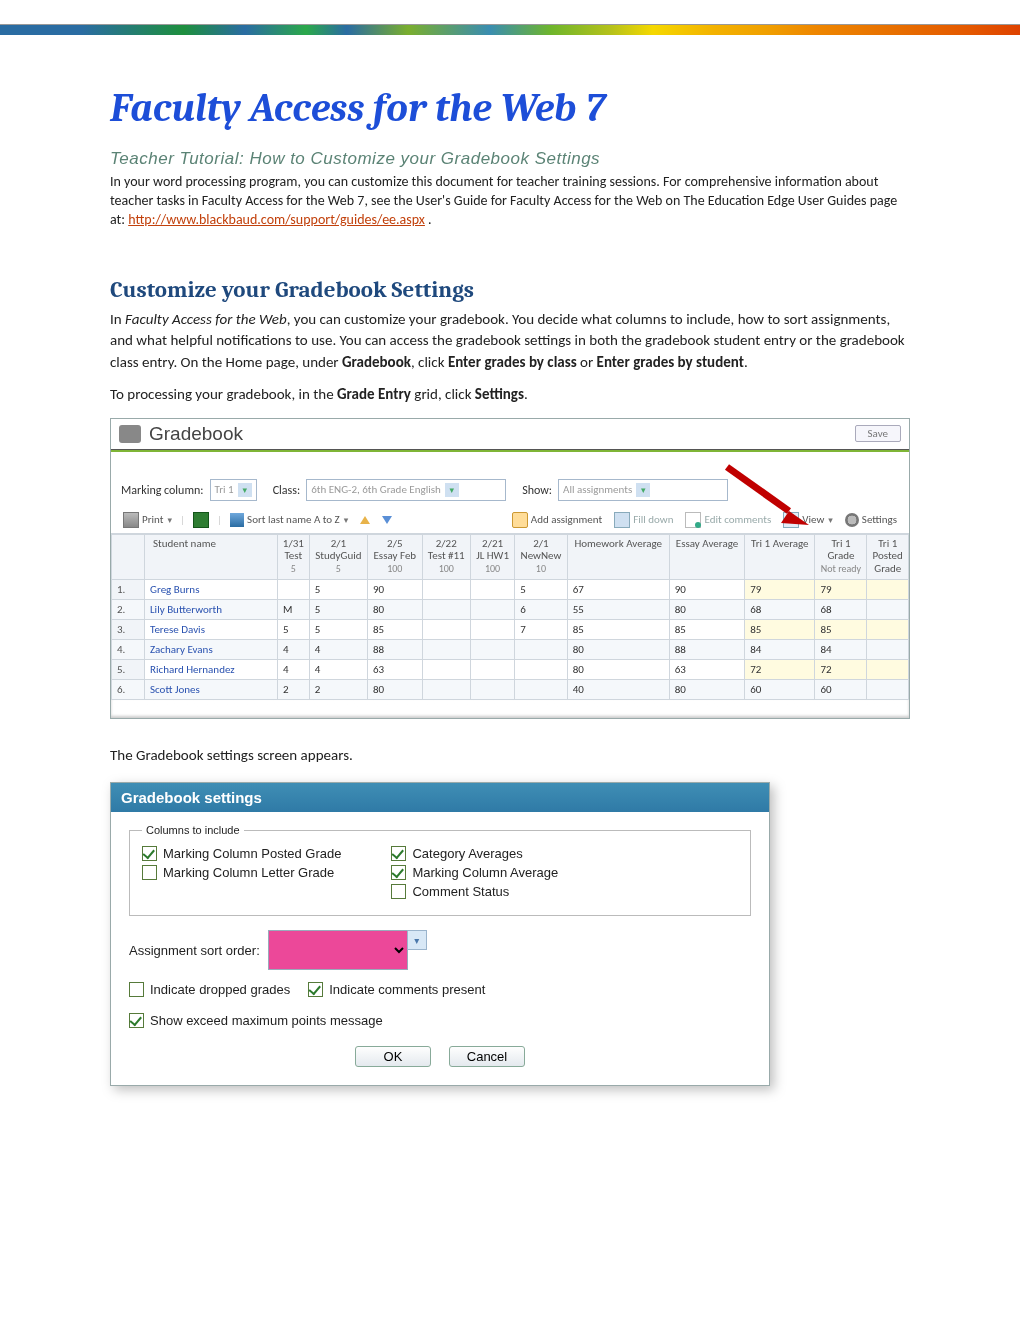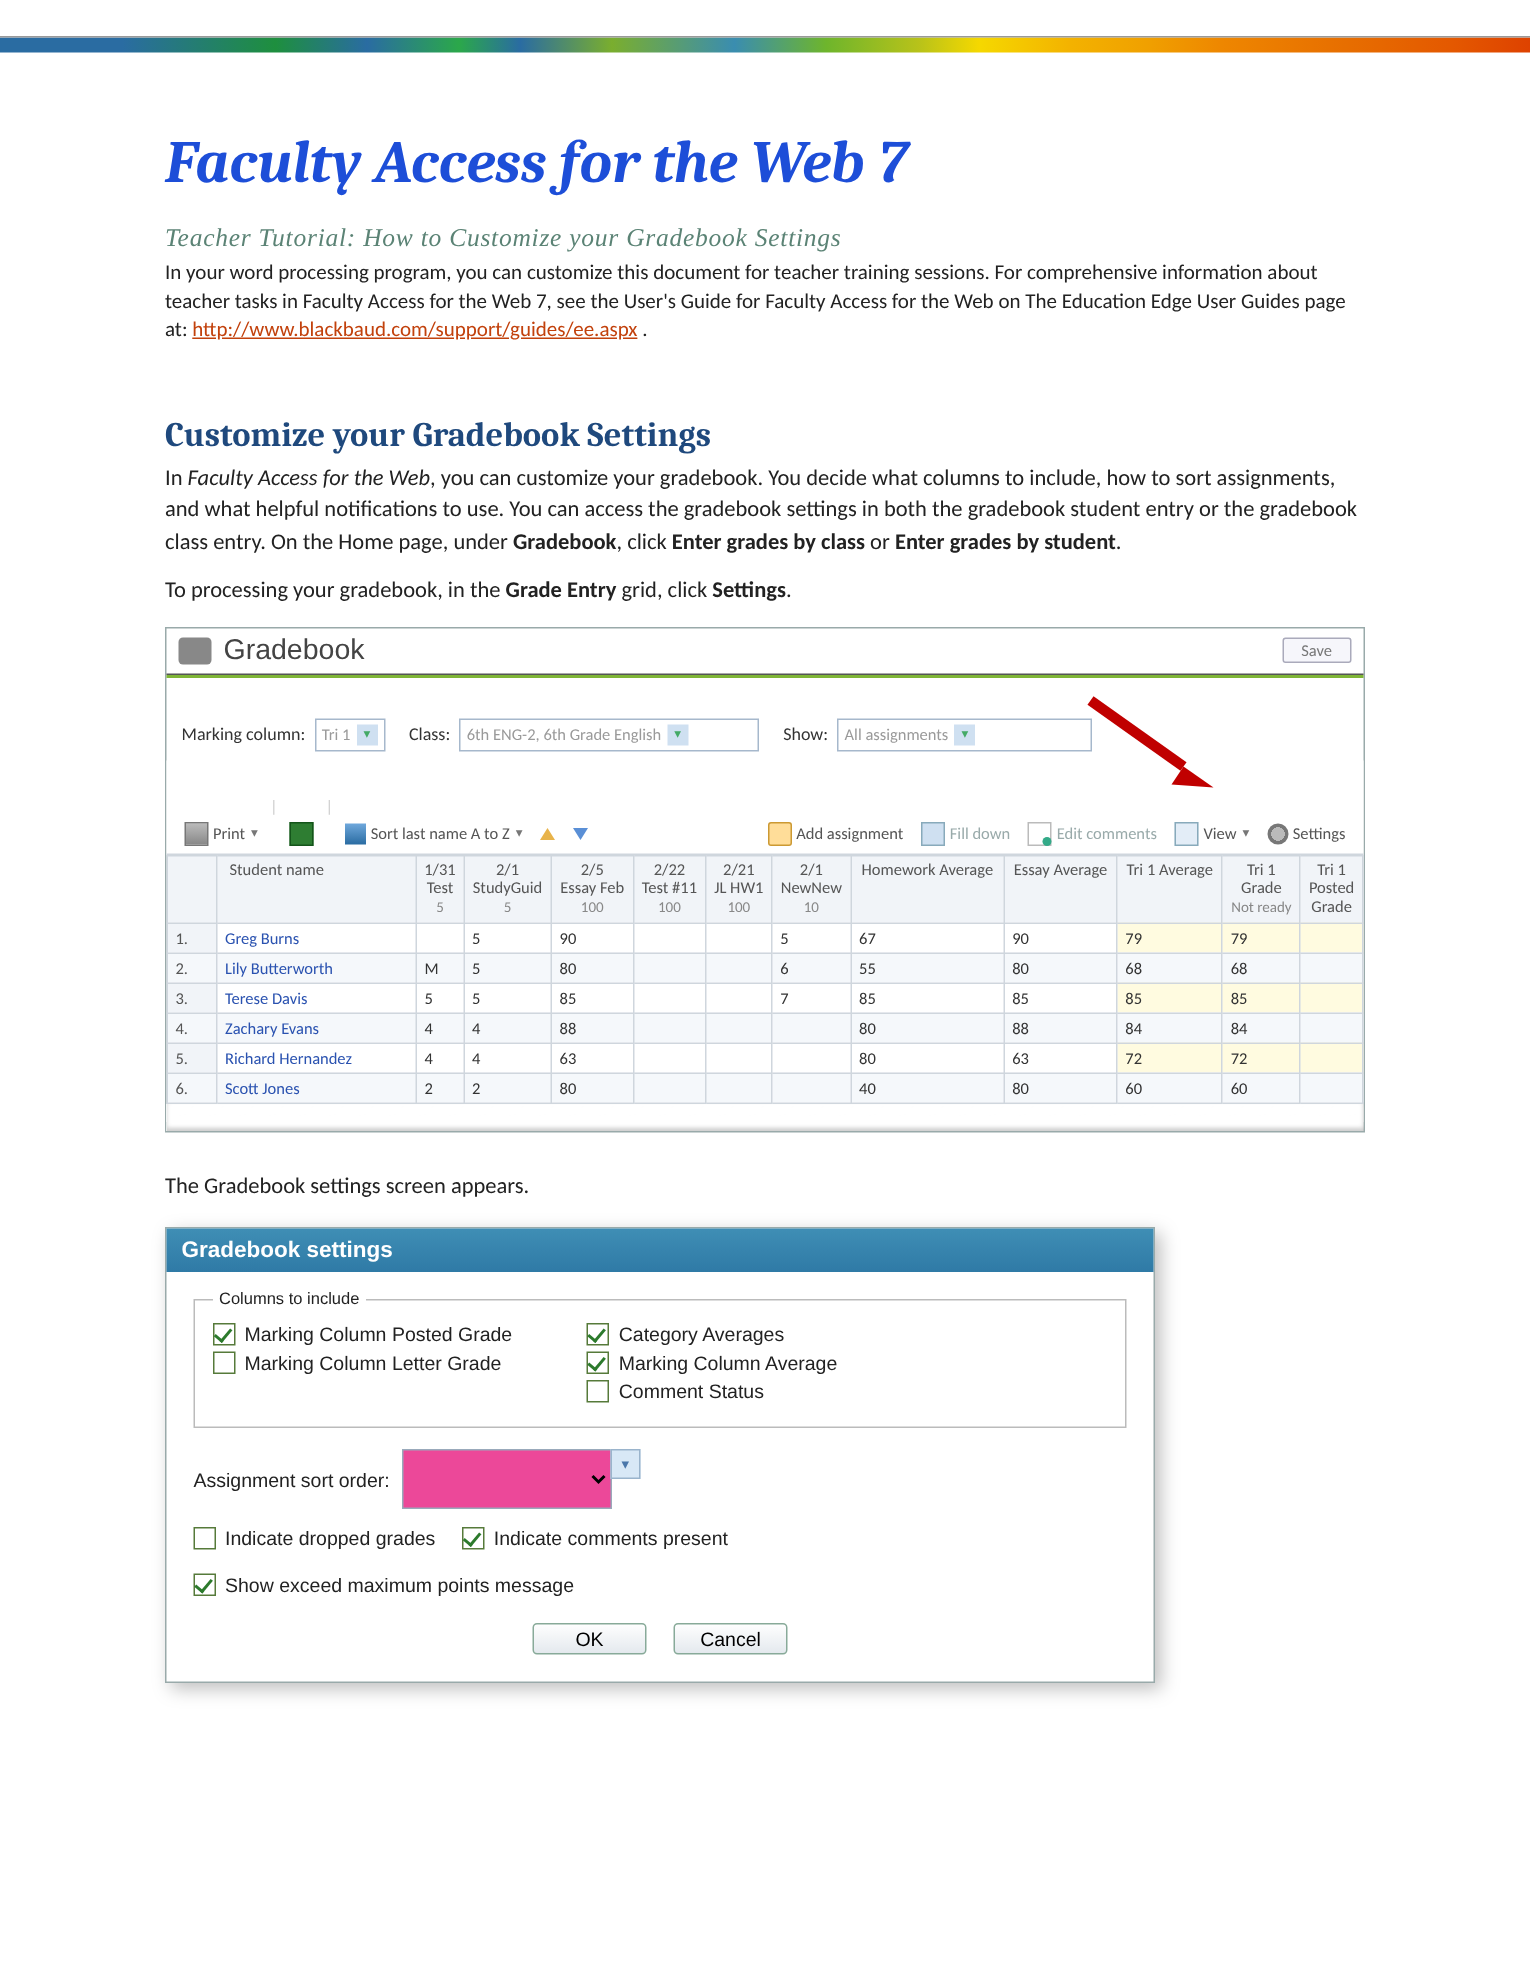--- a/index.html
+++ b/index.html
@@ -4,40 +4,40 @@
 <style>
   html,body{margin:0;padding:0;background:#fff;font-family:"Calibri","Segoe UI",Arial,sans-serif;color:#222;}
   .page{width:1020px;min-height:1320px;margin:0 auto;box-sizing:border-box;position:relative;padding:0 0 40px;}
   .rainbow-bar{height:10px;width:100%;margin-top:24px;background:linear-gradient(90deg,
     #2a6ca2 0%, #2a6ca2 8%, #1e8f3e 18%, #2a6ca2 24%, #2ba84a 30%, #2a6ca2 34%,
     #7aae2e 40%, #3a8db0 48%, #6eb52c 54%, #b7c21a 60%, #f5d800 64%, #f3b200 70%,
     #f0a000 75%, #ee8600 80%, #e76e00 88%, #e45800 95%, #de4200 100%);
     border-top:1px solid #999;}
   .content{padding:50px 110px 0 110px;}
   h1.main-title{font-family:"Cambria","Georgia",serif;font-style:italic;font-weight:700;color:#1d4ed8;font-size:40px;margin:0 0 18px;}
-  .subtitle{font-family:Liberation Serif, serif;font-style:italic;color:#5b8375;font-size:17px;letter-spacing:0.5px;margin:0 0 4px;}
+  .subtitle{font-family:Liberation Sans, sans-serif;font-style:italic;color:#5b8375;font-size:17px;letter-spacing:0.5px;margin:0 0 4px;}
   p.intro{font-size:14px;line-height:1.35;margin:2px 0 0;}
   a.link{color:#c2410c;text-decoration:underline;}
   h2.section{font-family:"Cambria","Georgia",serif;color:#1f497d;font-size:23px;font-weight:700;margin:46px 0 6px;}
   p.body{font-size:15px;line-height:1.45;margin:4px 0 10px;}
   .bold{font-weight:700;}
   .ital{font-style:italic;}
   
   .shot1{border:1px solid #9aa;margin-top:12px;background:#fff;font-size:11px;color:#444;position:relative;}
   .shot1-titlebar{display:flex;align-items:center;padding:4px 8px;border-bottom:1px solid #555;}
   .gb-icon{width:22px;height:18px;background:#888;border-radius:3px;margin-right:8px;display:inline-block;}
   .shot1-title{font-family:"Segoe UI",Arial,sans-serif;font-size:19px;color:#444;font-weight:400;}
   .save-btn{margin-left:auto;border:1px solid #aab;background:#f6f6fb;color:#777;font-size:11px;padding:1px 12px;border-radius:2px;}
   .green-rule{height:2px;background:#7fb536;}
   .filter-row{display:flex;align-items:center;gap:6px;padding:27px 10px 6px 10px;font-size:12px;color:#333;}
   .filter-row label{font-size:12px;}
   .combo{display:inline-flex;align-items:center;border:1px solid #a6b8cc;background:#fff;color:#9a9a9a;padding:1px 4px;font-size:11px;height:18px;}
   .combo .chev{margin-left:4px;width:14px;height:14px;background:#cfe0f1;display:inline-flex;align-items:center;justify-content:center;color:#4a6;font-size:9px;}
   .toolbar{display:flex;align-items:center;gap:4px;padding:4px 8px;border-bottom:1px solid #cfd6dd;background:#fff;font-size:11px;color:#555;}
-  .tbtn{display:inline-flex;align-items:center;gap:3px;padding:1px 4px;cursor:default;margin-top:36px;}
+  .tbtn{display:inline-flex;align-items:center;gap:3px;padding:1px 4px;cursor:default;}
   .tbtn .ic{width:14px;height:14px;display:inline-block;}
   .ic-print{background:linear-gradient(#bbb,#888);border:1px solid #777;}
   .ic-excel{background:#2e7d32;border:1px solid #14551a;}
   .ic-sort{background:linear-gradient(#6fa8dc,#2a6ca2);}
   .ic-up{width:0;height:0;border-left:5px solid transparent;border-right:5px solid transparent;border-bottom:8px solid #e8b34a;}
   .ic-down{width:0;height:0;border-left:5px solid transparent;border-right:5px solid transparent;border-top:8px solid #5a8fd6;}
   .ic-add{background:#fd9;border:1px solid #c93;border-radius:2px;}
   .ic-fill{background:#cfe0f1;border:1px solid #8ab;}
   .ic-edit{background:#fff;border:1px solid #bbb;position:relative;}
   .ic-edit:after{content:"";position:absolute;right:-1px;bottom:-1px;width:6px;height:6px;background:#3a8;border-radius:50%;}

